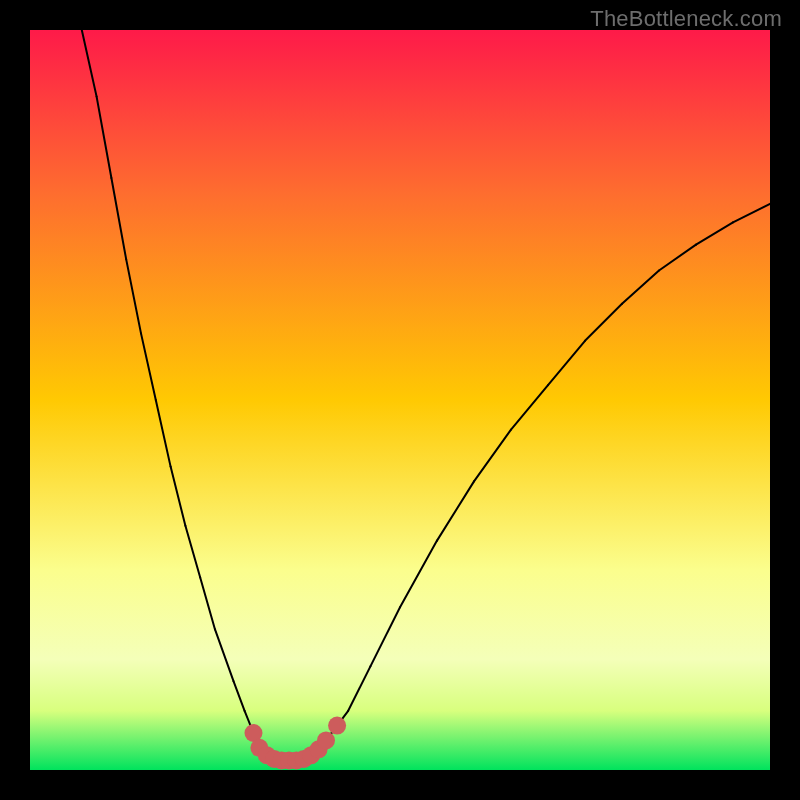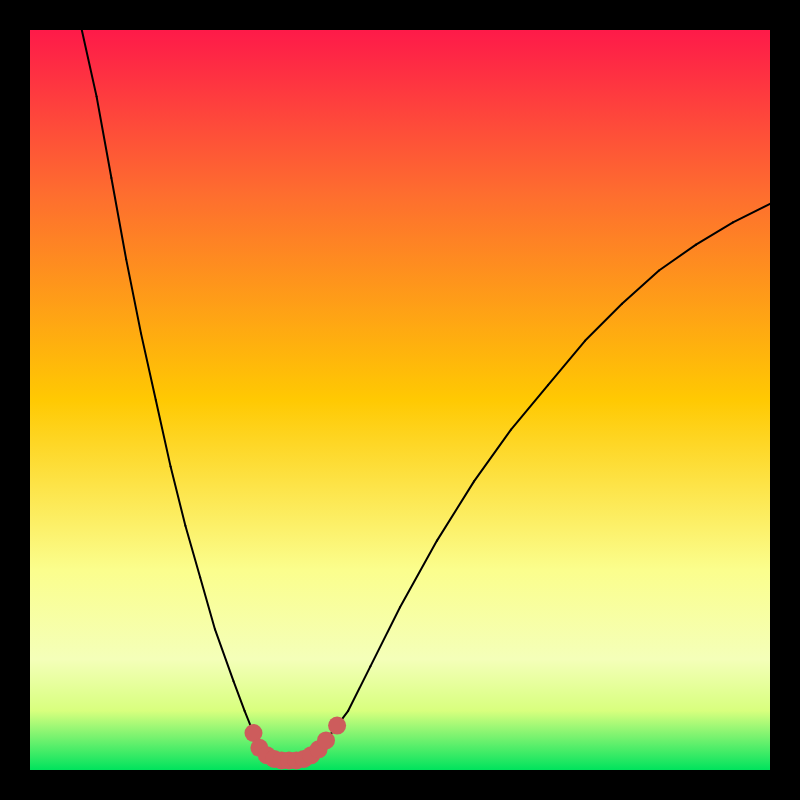--- a/index.html
+++ b/index.html
@@ -49,20 +49,21 @@
     stroke-linecap: round;
   }
   circle.marker-dot {
     fill: #cd5c5c;
   }
 </style>
 </head>
 <body>
 
 <div class="frame">
+  <div class="watermark" data-bind="watermark.text">TheBottleneck.com</div>
 
   <div class="plot-area" data-bind-attr="style:plot._gradient_style" style="background:linear-gradient(to bottom, #fe1a49 0%, #fe6d2f 22%, #ffc902 50%, #fbfe8d 73%, #f4ffb9 85%, #d8ff7e 92%, #00e35d 100%);">
     <svg class="curve-layer" viewBox="0 0 740 740" preserveAspectRatio="none">
       <g id="curve-group">
           <line x1="51.80" y1="0.00" x2="66.60" y2="66.60" class="curve-seg" style="stroke: rgb(0, 0, 0);"></line>
           <line x1="66.60" y1="66.60" x2="81.40" y2="148.00" class="curve-seg" style="stroke: rgb(0, 0, 0);"></line>
           <line x1="81.40" y1="148.00" x2="96.20" y2="229.40" class="curve-seg" style="stroke: rgb(0, 0, 0);"></line>
           <line x1="96.20" y1="229.40" x2="111.00" y2="303.40" class="curve-seg" style="stroke: rgb(0, 0, 0);"></line>
           <line x1="111.00" y1="303.40" x2="125.80" y2="370.00" class="curve-seg" style="stroke: rgb(0, 0, 0);"></line>
           <line x1="125.80" y1="370.00" x2="140.60" y2="436.60" class="curve-seg" style="stroke: rgb(0, 0, 0);"></line>

